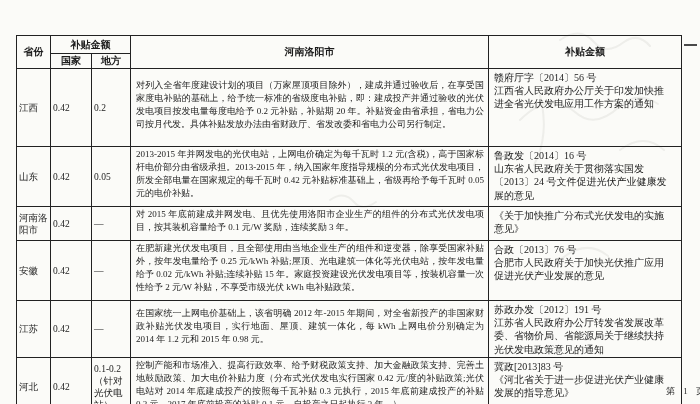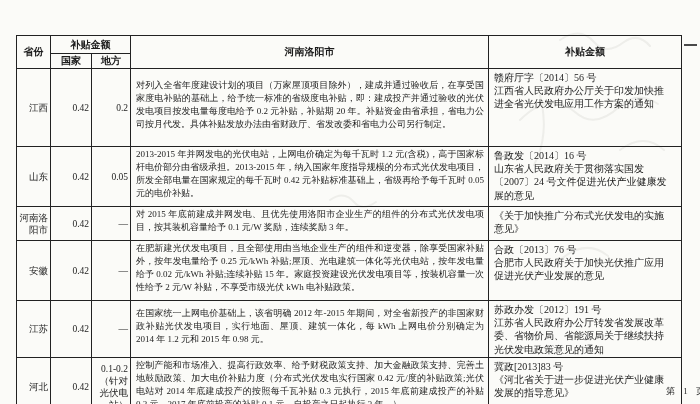--- a/index.html
+++ b/index.html
@@ -22,21 +22,21 @@
     table-layout: fixed;
   }
   th, td { border: 1px solid #222; padding: 0; overflow: hidden; }
   th {
     font-weight: bold; font-size: 10px; text-align: center;
     vertical-align: middle; padding: 0 1px;
   }
   tr.h1 { height: 18px; }
   tr.h2 { height: 14px; }
   td.center {
-    text-align: right; vertical-align: middle;
+    text-align: left; vertical-align: middle;
     font-size: 9.5px; line-height: 12px; padding: 0 2px;
   }
   td.rule {
     font-size: 9px; line-height: 13px;
     padding: 1px 4px 6px 5px;
     text-align: justify; vertical-align: middle;
   }
   td.ref {
     font-size: 10px; line-height: 13.2px;
     padding: 2px 8px 1px 5px;
@@ -99,21 +99,21 @@
       <td class="rule">对列入全省年度建设计划的项目（万家屋顶项目除外），建成并通过验收后，在享受国家度电补贴的基础上，给予统一标准的省级度电补贴，即：建成投产并通过验收的光伏发电项目按发电量每度电给予 0.2 元补贴，补贴期 20 年。补贴资金由省承担，省电力公司按月代发。具体补贴发放办法由省财政厅、省发改委和省电力公司另行制定。</td>
       <td class="ref">赣府厅字〔2014〕56 号
 江西省人民政府办公厅关于印发加快推进全省光伏发电应用工作方案的通知</td>
     </tr>
     <tr class="r1">
       <td class="center">山东</td>
       <td class="center">0.42</td>
       <td class="center">0.05</td>
       <td class="rule">2013-2015 年并网发电的光伏电站，上网电价确定为每千瓦时 1.2 元(含税)，高于国家标杆电价部分由省级承担。2013-2015 年，纳入国家年度指导规模的分布式光伏发电项目，所发全部电量在国家规定的每千瓦时 0.42 元补贴标准基础上，省级再给予每千瓦时 0.05 元的电价补贴。</td>
       <td class="ref">鲁政发〔2014〕16 号
-山东省人民政府关于贯彻落实国发〔2007〕24 号文件促进光伏产业健康发展的意见</td>
+山东省人民政府关于贯彻落实国发〔2013〕24 号文件促进光伏产业健康发展的意见</td>
     </tr>
     <tr class="r2">
       <td class="center">河南洛阳市</td>
       <td class="center">0.42</td>
       <td class="center">—</td>
       <td class="rule">对 2015 年底前建成并网发电、且优先使用洛阳市企业生产的组件的分布式光伏发电项目，按其装机容量给予 0.1 元/W 奖励，连续奖励 3 年。</td>
       <td class="ref">《关于加快推广分布式光伏发电的实施意见》</td>
     </tr>
     <tr class="r3">
       <td class="center">安徽</td>

